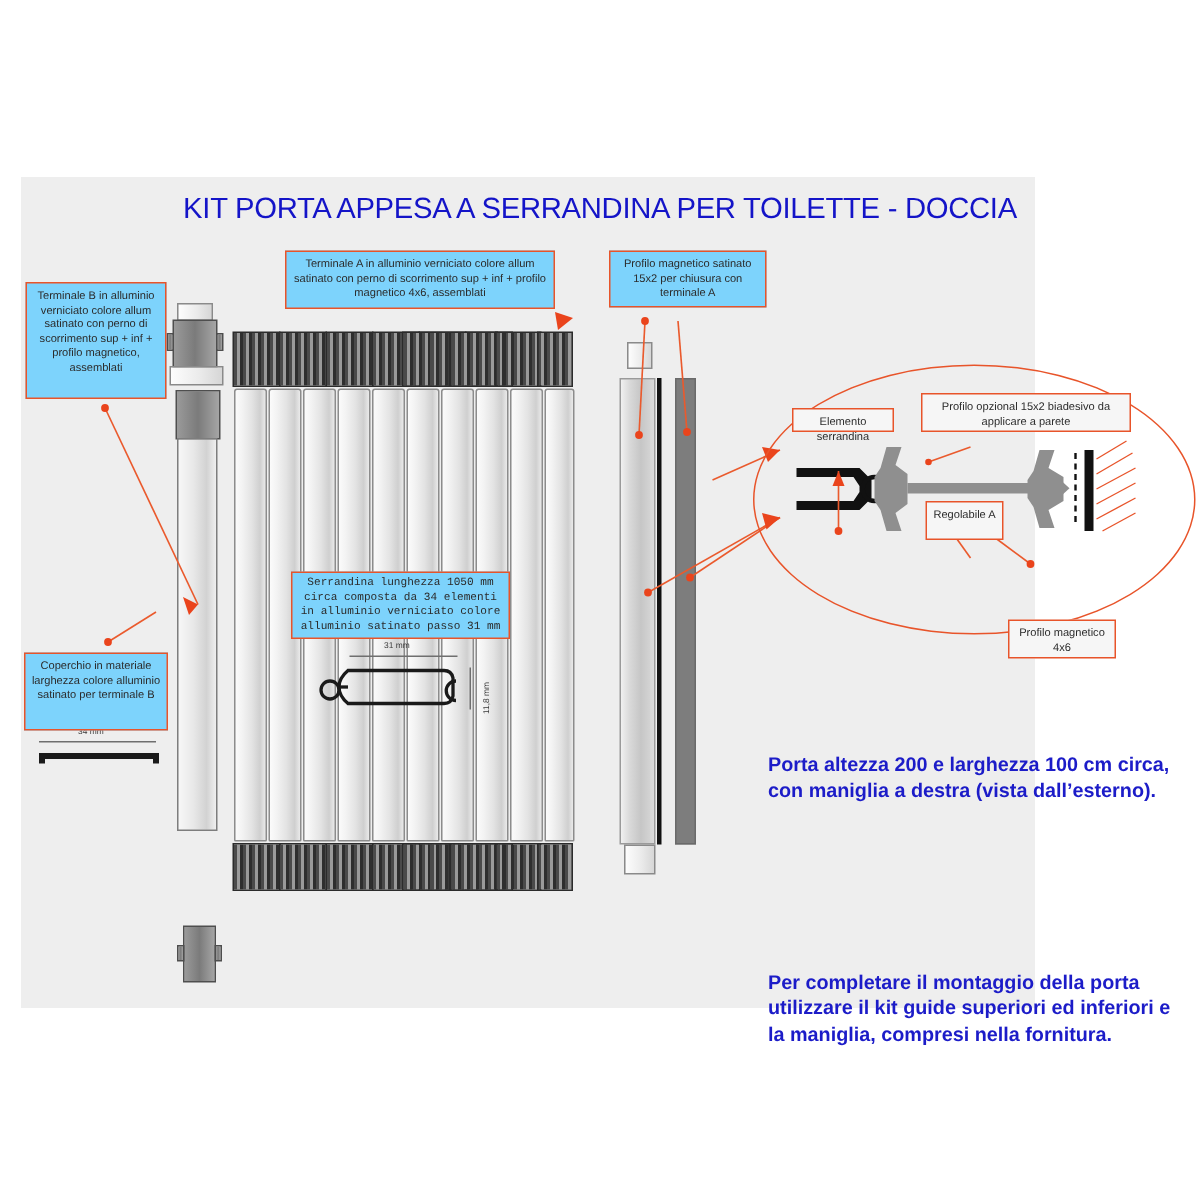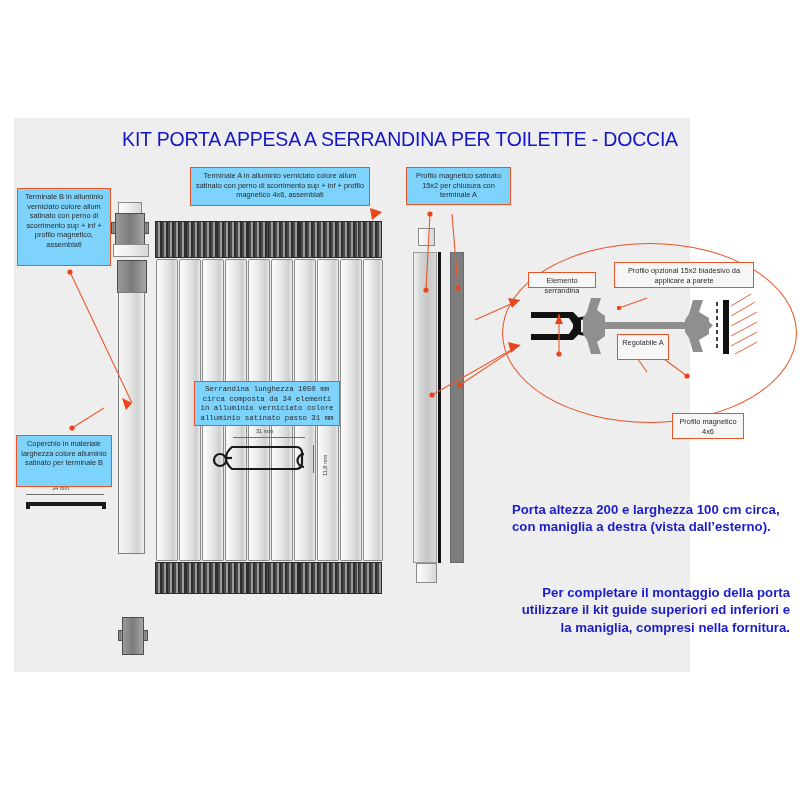--- a/index.html
+++ b/index.html
@@ -299,15 +299,15 @@
     <div class="callout oval-box" style="left:614px;top:262px;width:140px;height:26px;">Profilo opzional 15x2 biadesivo da applicare a parete</div>
 
     <div class="callout oval-box" style="left:617px;top:334px;width:52px;height:26px;">Regolabile A</div>
 
     <div class="callout oval-box" style="left:672px;top:369px;width:72px;height:26px;margin-top:44px;">Profilo magnetico 4x6</div>
   </div>
 
   <div class="rtext" style="top:466px;margin-top:35px;">Porta altezza 200 e larghezza 100 cm circa, con maniglia a destra (vista dall’esterno).</div>
 
 
-  <div class="rtext" style="top:584px;text-align:right;">Per completare il montaggio della porta utilizzare il kit guide superiori ed inferiori e la maniglia, compresi nella fornitura.</div>
+  <div class="rtext" style="top:646px;">Per completare il montaggio della porta utilizzare il kit guide superiori ed inferiori e la maniglia, compresi nella fornitura.</div>
 
 </div>
 
 </body></html>

